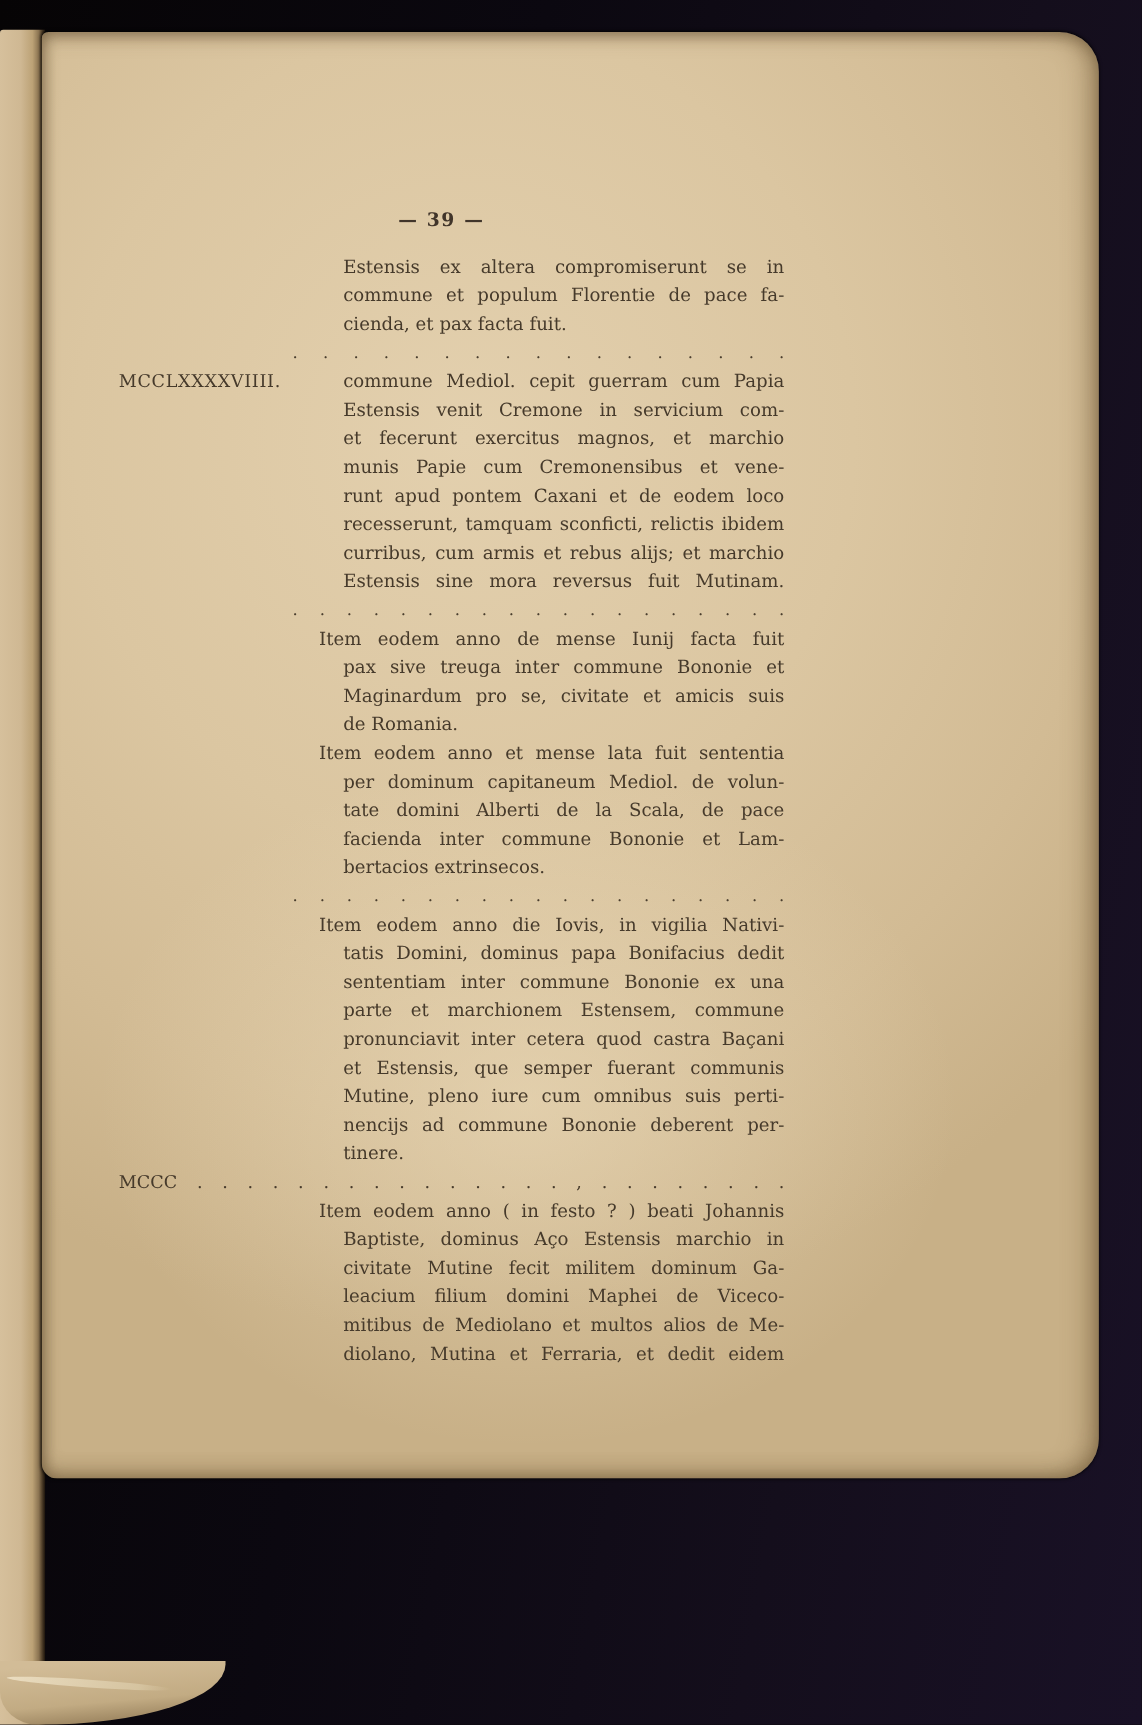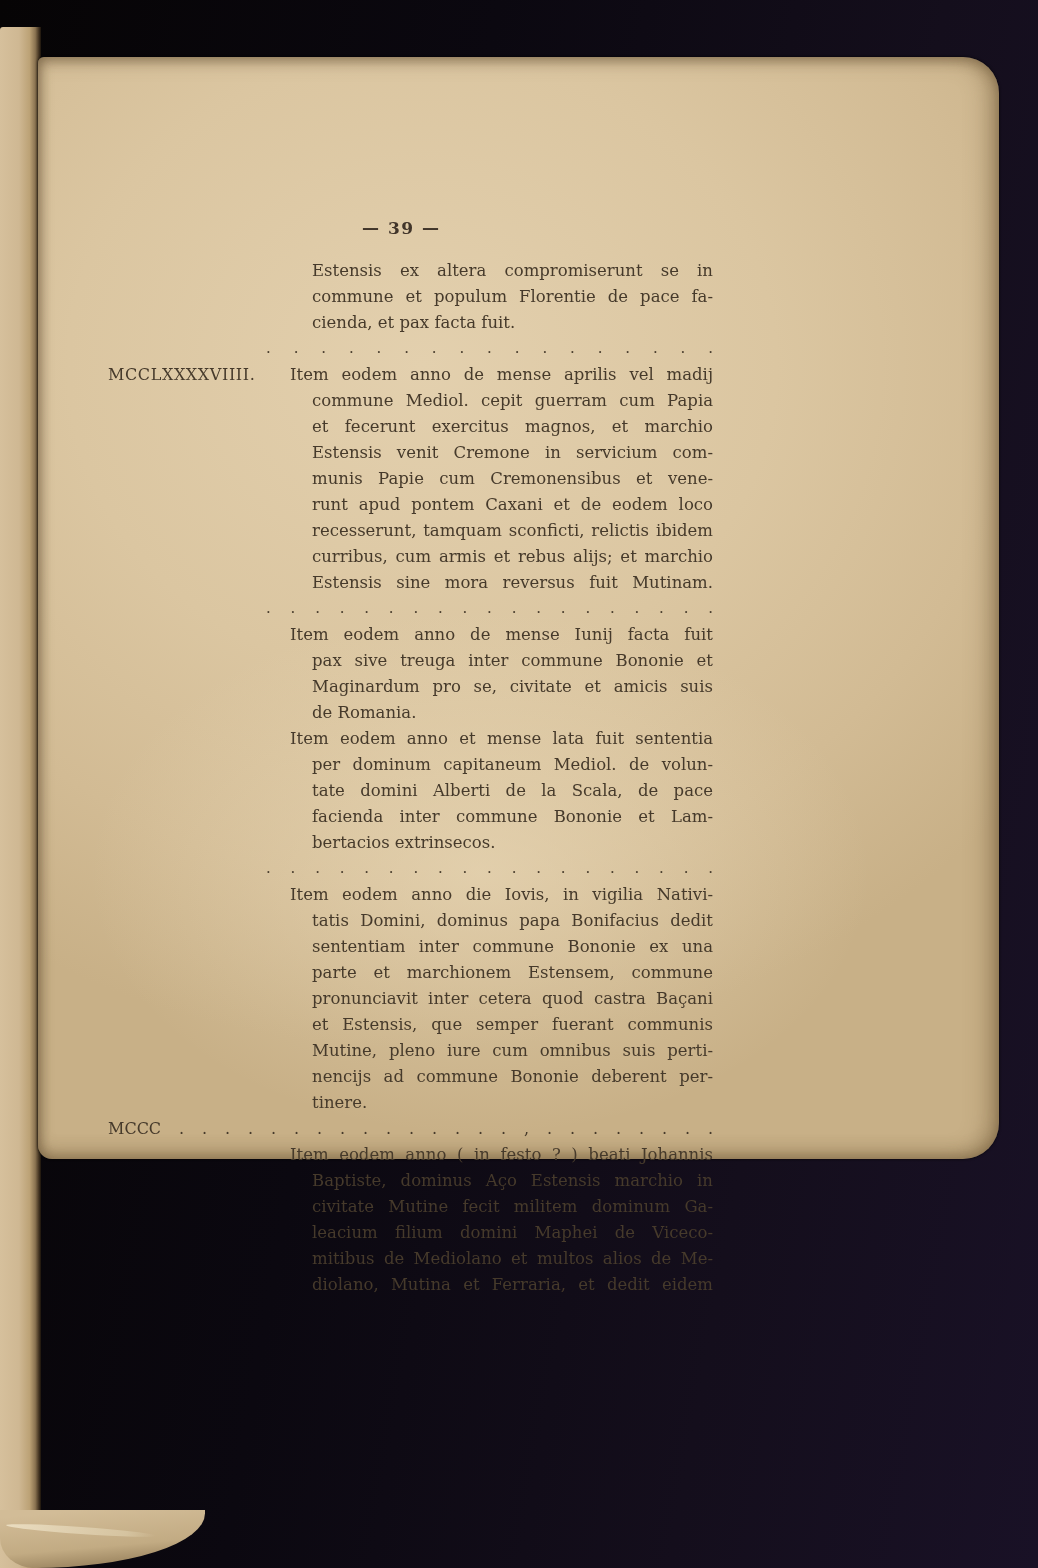--- a/index.html
+++ b/index.html
@@ -23,32 +23,31 @@
     background:linear-gradient(175deg,#d2bc97 10%,#c2ab83 60%,#9c8560 85%,#5f4c33 100%);
     border-radius:0 0 88% 18% / 0 0 100% 55%;
   }
   .stack-sliver {
     position:absolute; left:6px; bottom:34px; width:150px; height:7px;
     background:linear-gradient(90deg,#efe3c8,#d8c7a4 80%,transparent);
     border-radius:50%; transform:rotate(4deg); opacity:.85;
   }
   
   .page {
-    position:absolute; left:38px; top:29px; width:961px; height:1102px;
+    position:absolute; left:38px; top:29px; width:961px; height:1315px;
     border-radius:6px 36px 36px 14px;
     background:
       radial-gradient(ellipse 58% 34% at 46% 74%, rgba(238,222,190,.55) 0%, rgba(238,222,190,0) 70%),
       radial-gradient(ellipse 80% 62% at 40% 28%, #e3d0ae 0%, #dbc6a1 46%, #d2bb94 76%, #c8b087 100%);
     box-shadow:
       inset -12px 0 22px rgba(110,86,52,.38),
       inset 0 -7px 16px rgba(110,86,52,.32),
       inset 0 5px 12px rgba(70,52,30,.28),
       inset 4px 0 10px rgba(70,52,30,.22),
       0 0 3px rgba(0,0,0,.9);
-    margin-top: 28px;
   }
   
   .content {
     position:absolute; left:252px; top:158px; width:423px;
     color:#463a2b; font-size:16.5px; line-height:26px;
     text-rendering:optimizeLegibility;
   }
   .pageno {
     display:inline-block; margin-left:72px; margin-bottom:17px;
     font-size:17px; font-weight:600; letter-spacing:1.5px; color:#41352a;
@@ -88,24 +87,23 @@
     <div class="para">
       <div class="ln ind">Estensis ex altera compromiserunt se in</div>
       <div class="ln ind">commune et populum Florentie de pace fa-</div>
       <div class="ln ind fin">cienda, et pax facta fuit.</div>
     </div>
 
     <div class="dotrow">. . . . . . . . . . . . . . . . .</div>
 
     <div class="para">
       <span class="ylabel">MCCLXXXXVIIII.</span>
-      <div class="ln">Item eodem anno de mense aprilis vel madij</div>
       <div class="ln ind">commune Mediol. cepit guerram cum Papia</div>
+      <div class="ln ind">Estensis venit Cremone in servicium com-</div>
       <div class="ln ind">et fecerunt exercitus magnos, et marchio</div>
-      <div class="ln ind">Estensis venit Cremone in servicium com-</div>
       <div class="ln ind">munis Papie cum Cremonensibus et vene-</div>
       <div class="ln ind">runt apud pontem Caxani et de eodem loco</div>
       <div class="ln ind">recesserunt, tamquam sconficti, relictis ibidem</div>
       <div class="ln ind">curribus, cum armis et rebus alijs; et marchio</div>
       <div class="ln ind">Estensis sine mora reversus fuit Mutinam.</div>
     </div>
 
     <div class="dotrow">. . . . . . . . . . . . . . . . . . .</div>
 
     <div class="para">

